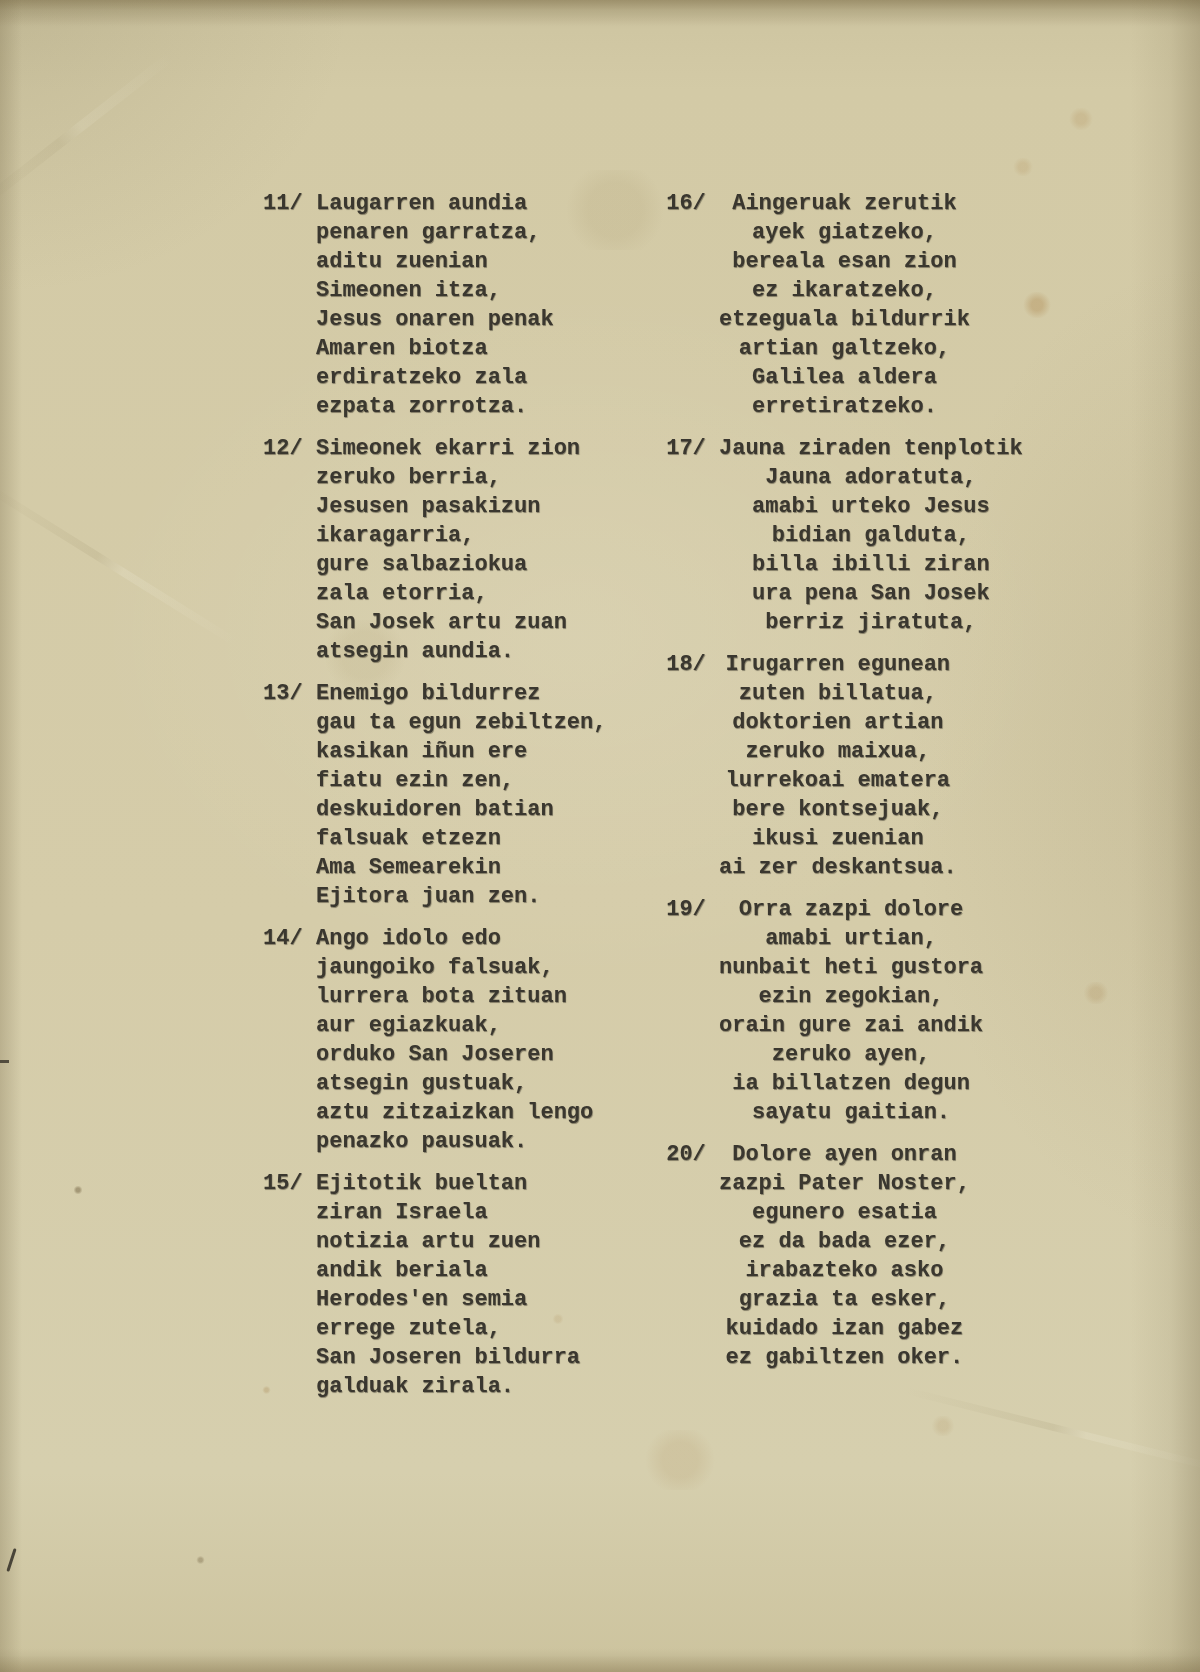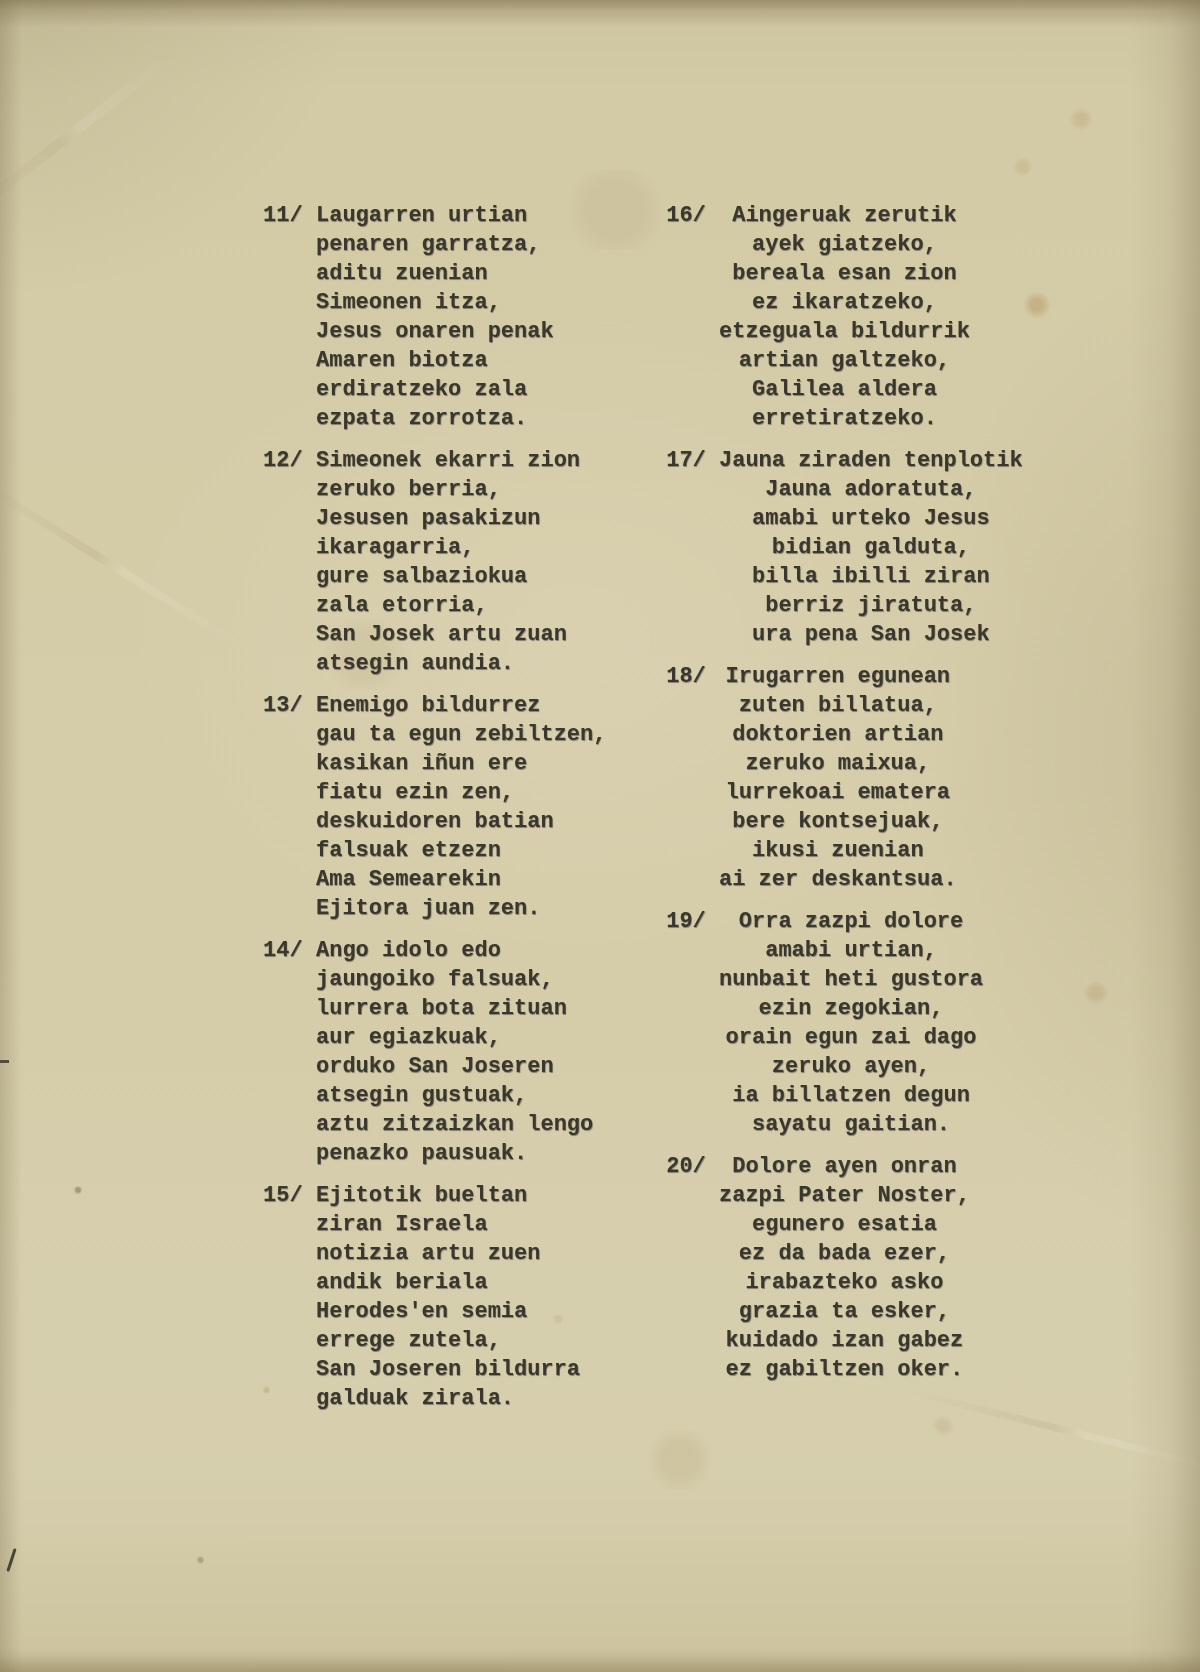--- a/index.html
+++ b/index.html
@@ -133,21 +133,21 @@
     width: 100%;
     color: var(--ink);
     font-size: 22px;
     font-weight: bold;
     line-height: 29px;
     z-index: 5;
     text-shadow: 0.6px 0.6px 0.7px rgba(40,36,26,0.45);
   }
   .col {
     position: absolute;
-    top: 16px;
+    top: 4px;
   }
   .col-left { left: 263px; }
   .col-right { left: 666px; text-align: center; }
   .stanza {
     display: flex;
     align-items: flex-start;
     margin: 0 0 13px 0;
   }
   .num {
     flex: 0 0 auto;
@@ -168,21 +168,21 @@
   <div class="crease crease-bottom-right"></div>
   <div class="pen-mark"></div>
   <div class="edge-dash"></div>
 
   <div class="text-layer">
 
     <div class="col col-left">
       <section class="stanza">
         <span class="num">11/</span>
         <div class="lines">
-            <div class="line">Laugarren urtian</div>
+            <div class="line">Laugarren aundia</div>
             <div class="line">penaren garratza,</div>
             <div class="line">aditu zuenian</div>
             <div class="line">Simeonen itza,</div>
             <div class="line">Jesus onaren penak</div>
             <div class="line">Amaren biotza</div>
             <div class="line">erdiratzeko zala</div>
             <div class="line">ezpata zorrotza.</div>
           </div>
       </section>
       <section class="stanza">
@@ -254,22 +254,22 @@
           </div>
       </section>
       <section class="stanza">
         <span class="num">17/</span>
         <div class="lines">
             <div class="line">Jauna ziraden tenplotik</div>
             <div class="line">Jauna adoratuta,</div>
             <div class="line">amabi urteko Jesus</div>
             <div class="line">bidian galduta,</div>
             <div class="line">billa ibilli ziran</div>
+            <div class="line">ura pena San Josek</div>
             <div class="line">berriz jiratuta,</div>
-            <div class="line">ura pena San Josek</div>
           </div>
       </section>
       <section class="stanza">
         <span class="num">18/</span>
         <div class="lines">
             <div class="line">Irugarren egunean</div>
             <div class="line">zuten billatua,</div>
             <div class="line">doktorien artian</div>
             <div class="line">zeruko maixua,</div>
             <div class="line">lurrekoai ematera</div>
@@ -278,21 +278,21 @@
             <div class="line">ai zer deskantsua.</div>
           </div>
       </section>
       <section class="stanza">
         <span class="num">19/</span>
         <div class="lines">
             <div class="line">Orra zazpi dolore</div>
             <div class="line">amabi urtian,</div>
             <div class="line">nunbait heti gustora</div>
             <div class="line">ezin zegokian,</div>
-            <div class="line">orain egun zai dago</div>
+            <div class="line">orain gure zai andik</div>
             <div class="line">zeruko ayen,</div>
             <div class="line">ia billatzen degun</div>
             <div class="line">sayatu gaitian.</div>
           </div>
       </section>
       <section class="stanza">
         <span class="num">20/</span>
         <div class="lines">
             <div class="line">Dolore ayen onran</div>
             <div class="line">zazpi Pater Noster,</div>

